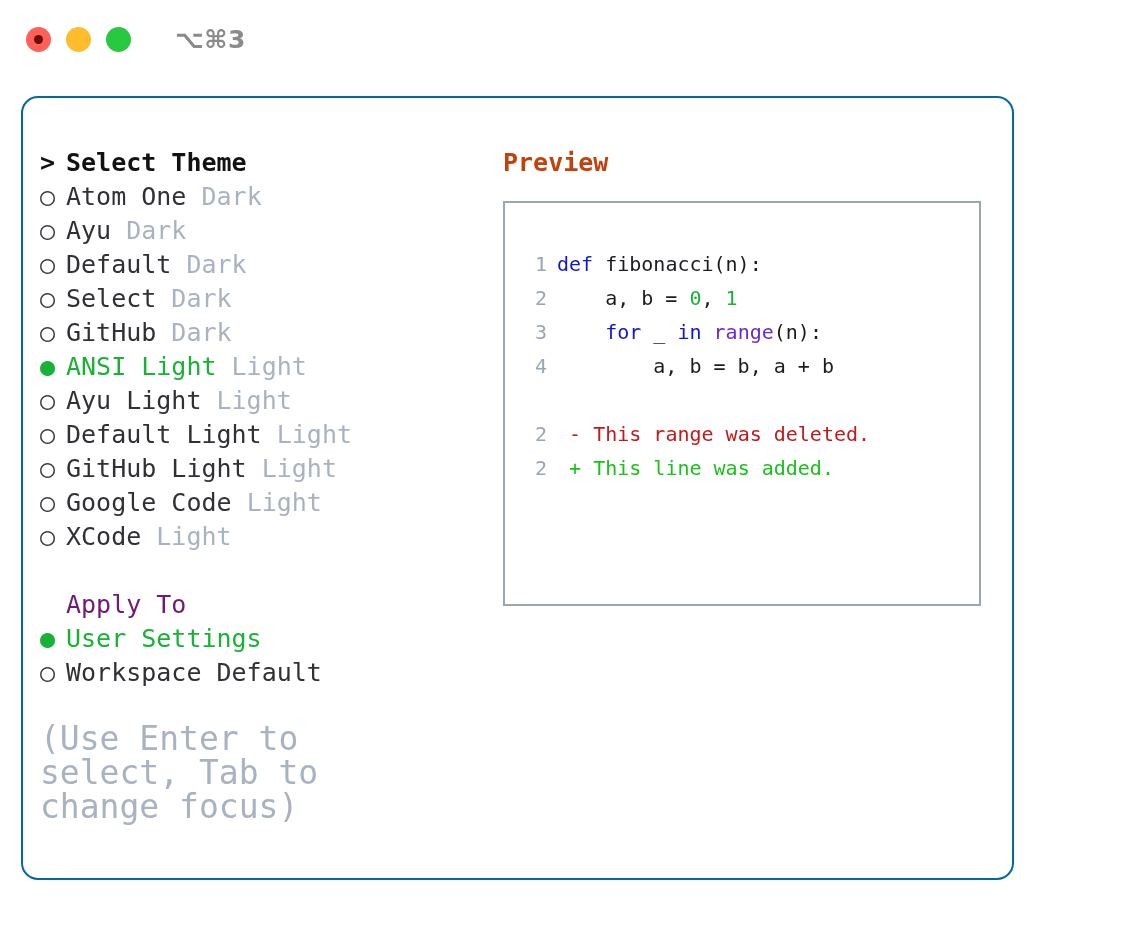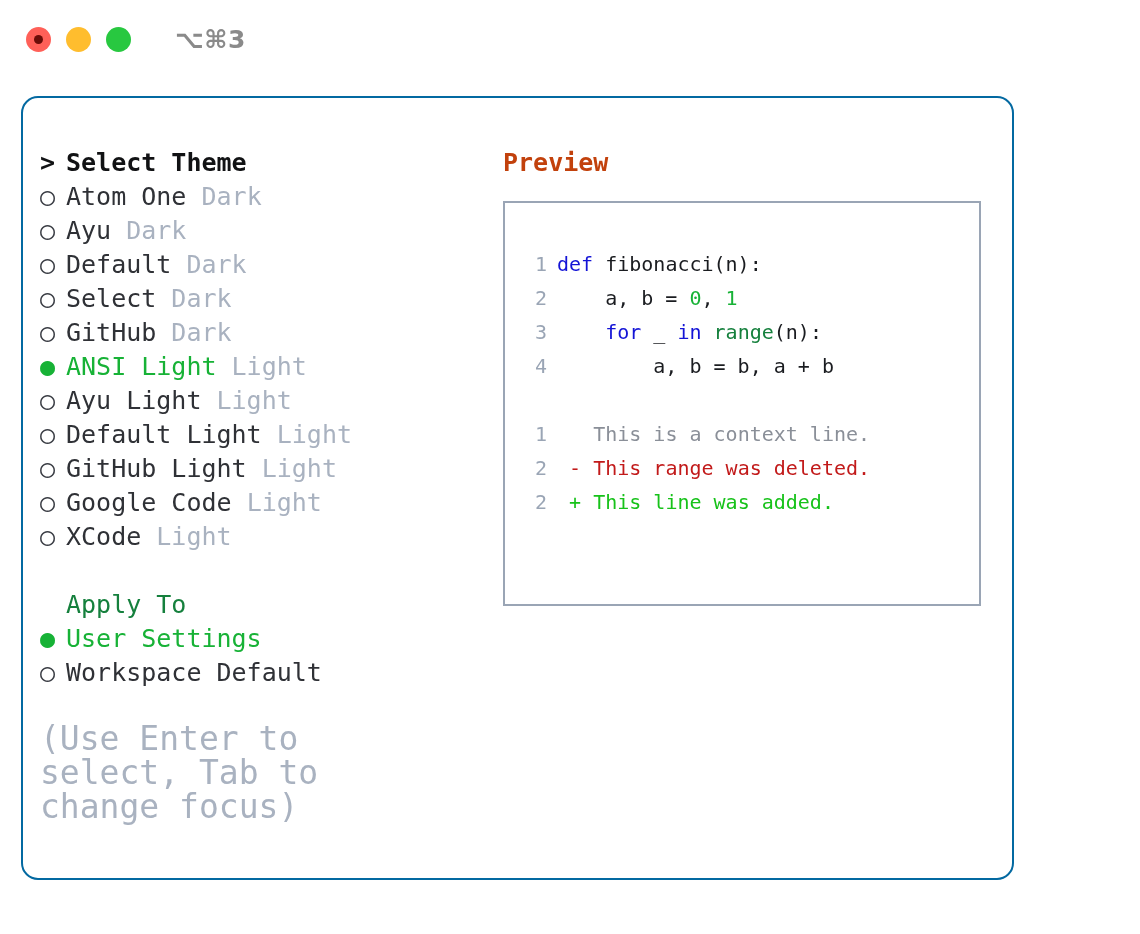--- a/index.html
+++ b/index.html
@@ -111,21 +111,21 @@
   }
   .bullet-empty { color: #3a3d44; }
   .bullet-filled { color: #17b236; }
 
   .name { color: #2f3136; }
   .name-selected { color: #17b236; }
   .variant { color: #a9b2c0; }
 
   .section-label {
     font-size: 25px;
-    color: #15803d;
+    color: #701a75;
     padding-left: 26px;
   }
 
   .hint {
     font-size: 33px;
     color: #a9b2c0;
     line-height: 34px;
     width: 400px;
     padding-top: 32px;
   }
@@ -153,21 +153,21 @@
     color: #1a1c20;
   }
   .ln {
     display: inline-block;
     width: 24px;
     text-align: right;
     color: #9aa5b5;
     margin-right: 10px;
   }
   .kw   { color: #1414d6; }
-  .fn   { color: #15803d; }
+  .fn   { color: #6d28d9; }
   .num  { color: #17b236; }
   .plain{ color: #1a1c20; }
   .ctx  { color: #8a8f98; }
   .del  { color: #c21a1a; }
   .add  { color: #17c21a; }
   .gap  { height: 34px; }
 </style>
 </head>
 <body>
 
@@ -226,21 +226,20 @@
 
         <div class="preview-box">
           <div id="code-block">
               <div class="code-line"><span class="ln">1</span><span class="kw">def </span><span class="plain">fibonacci(n):</span></div>
               <div class="code-line"><span class="ln">2</span><span class="plain">    a, b = </span><span class="num">0</span><span class="plain">, </span><span class="num">1</span></div>
               <div class="code-line"><span class="ln">3</span><span class="plain">    </span><span class="kw">for</span><span class="plain"> _ </span><span class="kw">in</span><span class="plain"> </span><span class="fn">range</span><span class="plain">(n):</span></div>
               <div class="code-line"><span class="ln">4</span><span class="plain">        a, b = b, a + b</span></div>
             </div>
           <div class="gap"></div>
           <div id="diff-block">
-              <div class="code-line"><span class="ln">1</span><span class="ctx">  </span><span class="ctx"> This is a context line.</span></div>
               <div class="code-line"><span class="ln">2</span><span class="del"> -</span><span class="del"> This range was deleted.</span></div>
               <div class="code-line"><span class="ln">2</span><span class="add"> +</span><span class="add"> This line was added.</span></div>
             </div>
         </div>
       </div>
 
     </div>
   </div>
 </div>
 

